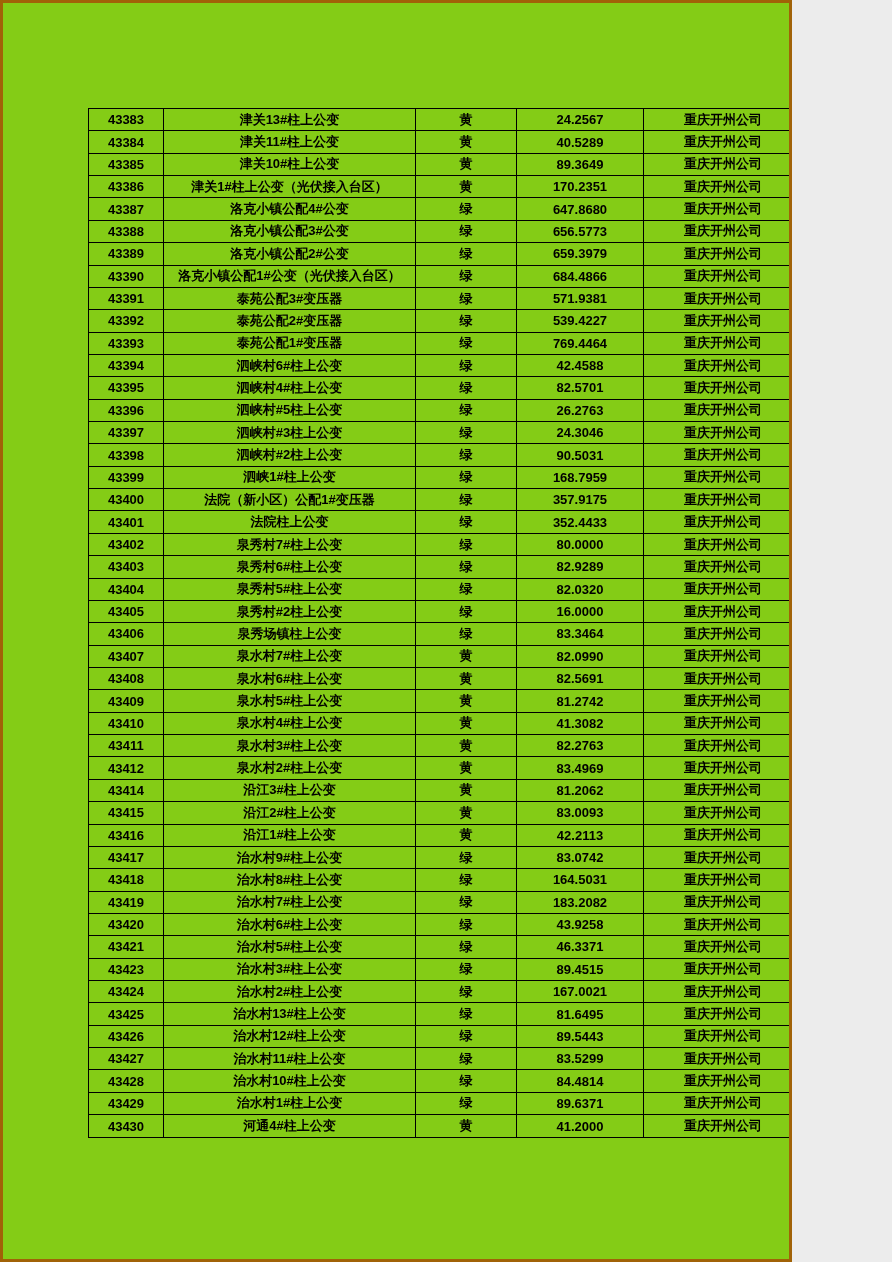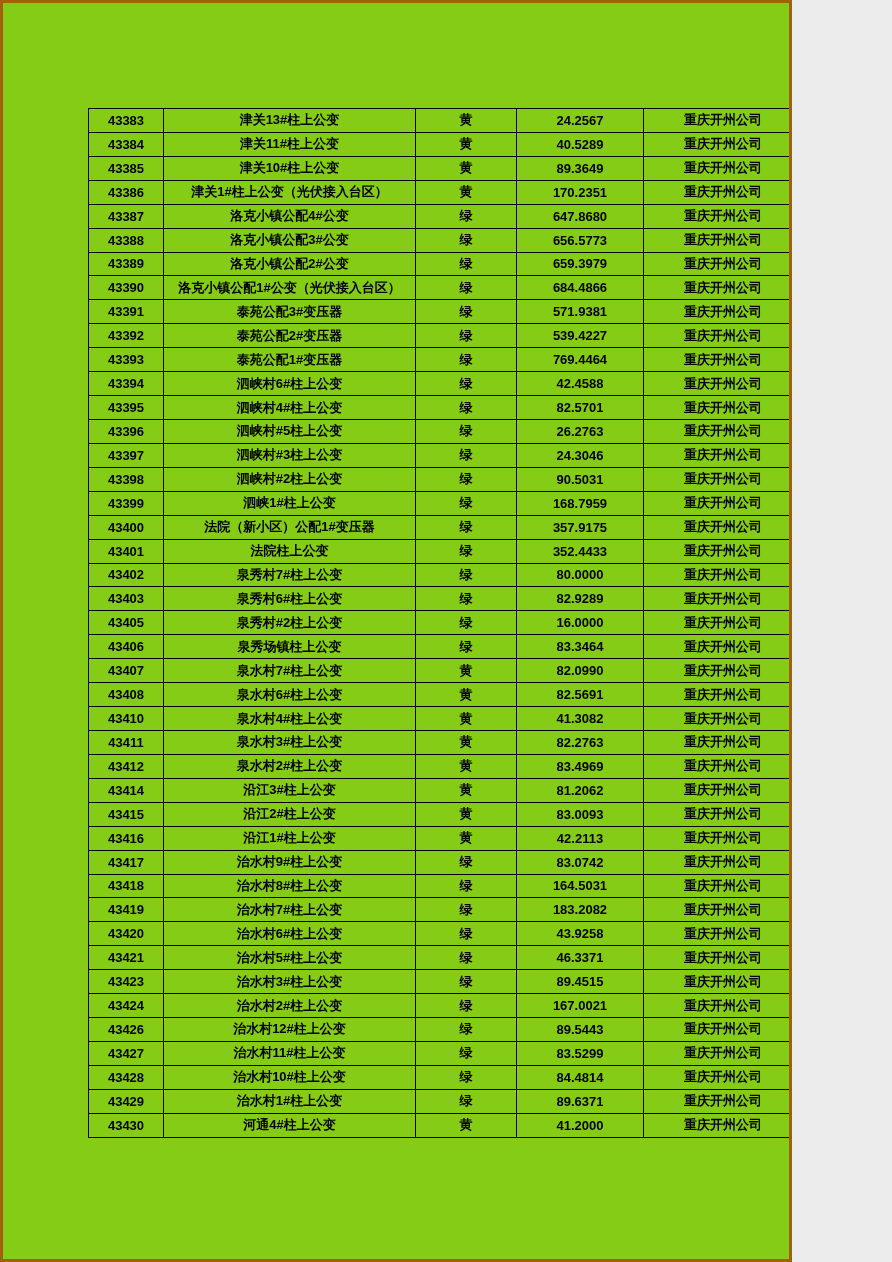--- a/index.html
+++ b/index.html
@@ -194,20 +194,27 @@
           <td>重庆开州公司</td>
         </tr>
         <tr>
           <td>43403</td>
           <td>泉秀村6#柱上公变</td>
           <td>绿</td>
           <td>82.9289</td>
           <td>重庆开州公司</td>
         </tr>
         <tr>
+          <td>43404</td>
+          <td>泉秀村5#柱上公变</td>
+          <td>绿</td>
+          <td>82.0320</td>
+          <td>重庆开州公司</td>
+        </tr>
+        <tr>
           <td>43405</td>
           <td>泉秀村#2柱上公变</td>
           <td>绿</td>
           <td>16.0000</td>
           <td>重庆开州公司</td>
         </tr>
         <tr>
           <td>43406</td>
           <td>泉秀场镇柱上公变</td>
           <td>绿</td>
@@ -222,20 +229,27 @@
           <td>重庆开州公司</td>
         </tr>
         <tr>
           <td>43408</td>
           <td>泉水村6#柱上公变</td>
           <td>黄</td>
           <td>82.5691</td>
           <td>重庆开州公司</td>
         </tr>
         <tr>
+          <td>43409</td>
+          <td>泉水村5#柱上公变</td>
+          <td>黄</td>
+          <td>81.2742</td>
+          <td>重庆开州公司</td>
+        </tr>
+        <tr>
           <td>43410</td>
           <td>泉水村4#柱上公变</td>
           <td>黄</td>
           <td>41.3082</td>
           <td>重庆开州公司</td>
         </tr>
         <tr>
           <td>43411</td>
           <td>泉水村3#柱上公变</td>
           <td>黄</td>
@@ -310,20 +324,27 @@
           <td>治水村3#柱上公变</td>
           <td>绿</td>
           <td>89.4515</td>
           <td>重庆开州公司</td>
         </tr>
         <tr>
           <td>43424</td>
           <td>治水村2#柱上公变</td>
           <td>绿</td>
           <td>167.0021</td>
+          <td>重庆开州公司</td>
+        </tr>
+        <tr>
+          <td>43425</td>
+          <td>治水村13#柱上公变</td>
+          <td>绿</td>
+          <td>81.6495</td>
           <td>重庆开州公司</td>
         </tr>
         <tr>
           <td>43426</td>
           <td>治水村12#柱上公变</td>
           <td>绿</td>
           <td>89.5443</td>
           <td>重庆开州公司</td>
         </tr>
         <tr>

